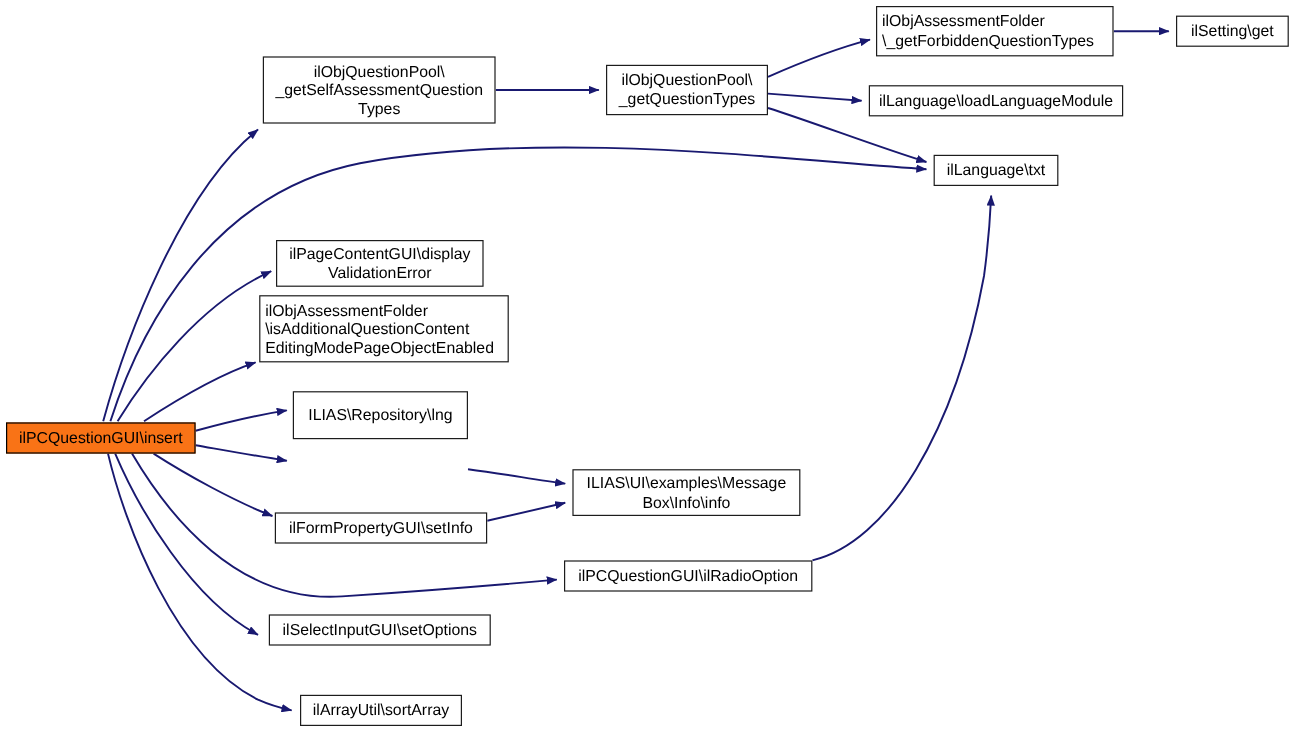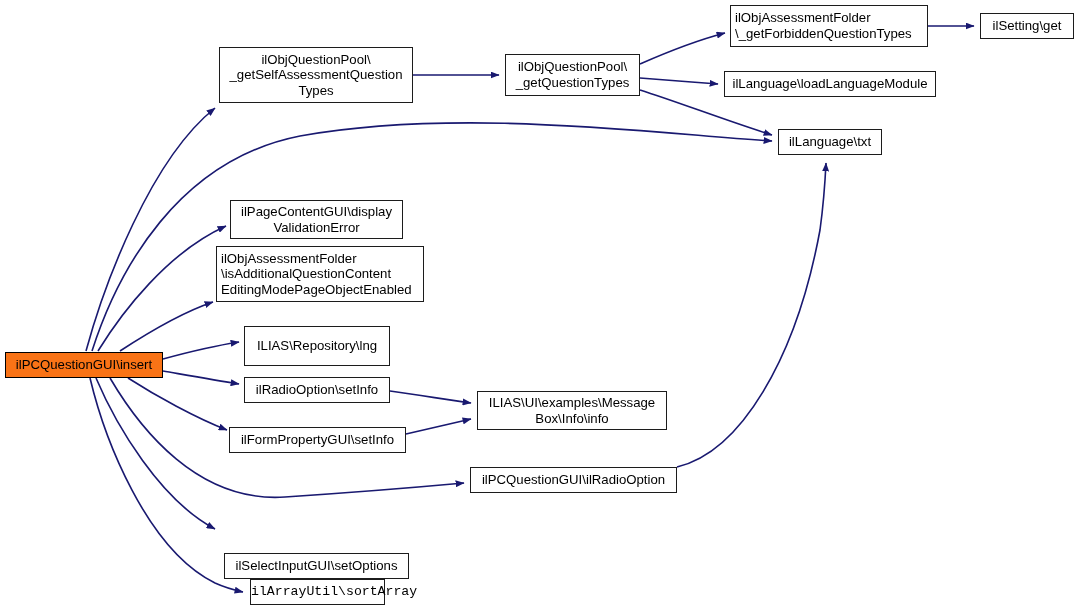--- a/index.html
+++ b/index.html
@@ -134,33 +134,30 @@
 ValidationError</span>
   </div>
   <div class="node leftalign" style="left: 216px; top: 246px; width: 208px; height: 56px;">
     <span class="node-label">ilObjAssessmentFolder
 \isAdditionalQuestionContent
 EditingModePageObjectEnabled</span>
   </div>
   <div class="node" style="left: 244px; top: 326px; width: 146px; height: 40px;">
     <span class="node-label">ILIAS\Repository\lng</span>
   </div>
-  <div class="node" style="left: 244px; top: 377px; width: 146px; height: 26px;">
-    <span class="node-label">ilRadioOption\setInfo</span>
-  </div>
   <div class="node" style="left: 229px; top: 427px; width: 177px; height: 26px;">
     <span class="node-label">ilFormPropertyGUI\setInfo</span>
   </div>
   <div class="node" style="left: 477px; top: 391px; width: 190px; height: 39px;">
     <span class="node-label">ILIAS\UI\examples\Message
 Box\Info\info</span>
   </div>
   <div class="node" style="left: 470px; top: 467px; width: 207px; height: 26px;">
     <span class="node-label">ilPCQuestionGUI\ilRadioOption</span>
   </div>
-  <div class="node" style="left: 224px; top: 553px; width: 185px; height: 26px; text-align: center;">
+  <div class="node" style="left: 224px; top: 512px; width: 185px; height: 26px; text-align: center;">
     <span class="node-label">ilSelectInputGUI\setOptions</span>
   </div>
-  <div class="node" style="left: 250px; top: 579px; width: 135px; height: 26px; font-family: Liberation Mono, monospace;">
+  <div class="node" style="left: 250px; top: 579px; width: 135px; height: 26px;">
     <span class="node-label">ilArrayUtil\sortArray</span>
   </div>
 
 </div>
 
 </body></html>

